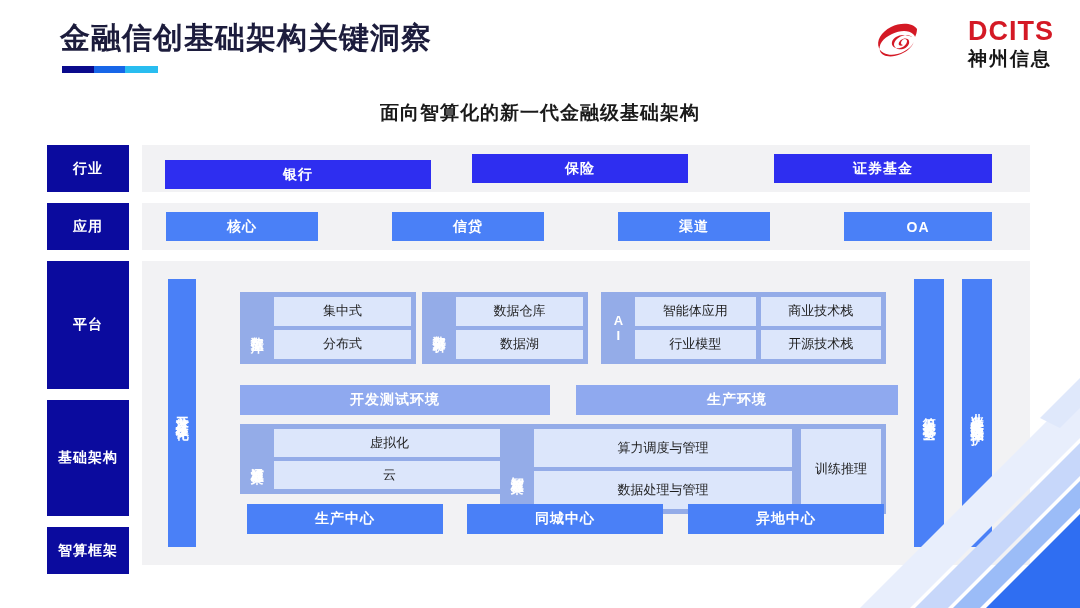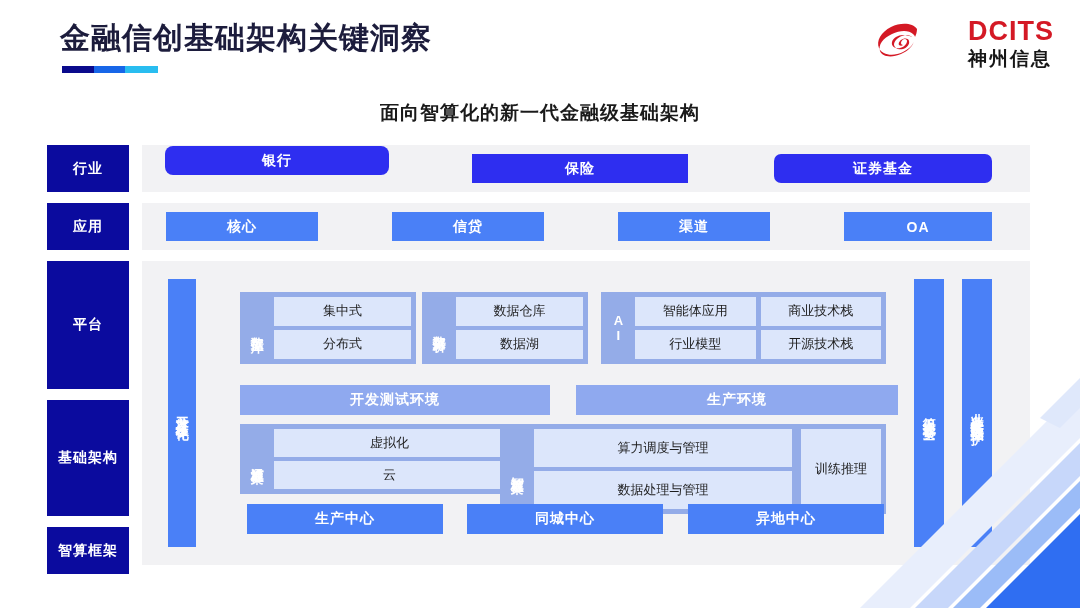--- a/index.html
+++ b/index.html
@@ -35,23 +35,23 @@
   #rail-infra{top:400px;height:116px;}
   #rail-dc{top:527px;height:47px;}
   
   .panel{position:absolute;background:#f2f2f4;}
   #panel-industry{left:142px;top:145px;width:888px;height:47px;}
   #panel-app{left:142px;top:203px;width:888px;height:47px;}
   #panel-main{left:142px;top:261px;width:888px;height:304px;}
   
   .ind-btn{background:#2e2ef0;color:#fff;font-weight:bold;font-size:14px;height:29px;
     display:flex;align-items:center;justify-content:center;letter-spacing:1px;}
-  #ind-0{position:absolute;left:165px;top:146px;width:224px;border-radius:8px;}
+  #ind-0{position:absolute;left:165px;top:160px;width:266px;}
   #ind-1{position:absolute;left:472px;top:154px;width:216px;}
-  #ind-2{position:absolute;left:774px;top:154px;width:218px;border-radius:7px;}
+  #ind-2{position:absolute;left:774px;top:154px;width:218px;}
   
   .app-btn{background:#4a80f7;color:#fff;font-weight:bold;font-size:14px;height:29px;
     display:flex;align-items:center;justify-content:center;letter-spacing:1px;}
   #app-0{position:absolute;left:166px;top:212px;width:152px;}
   #app-1{position:absolute;left:392px;top:212px;width:152px;}
   #app-2{position:absolute;left:618px;top:212px;width:152px;}
   #app-3{position:absolute;left:844px;top:212px;width:148px;}
   
   #devops{position:absolute;left:168px;top:279px;width:28px;height:268px;background:#4a80f7;
     color:#fff;font-weight:bold;font-size:13px;letter-spacing:2px;

